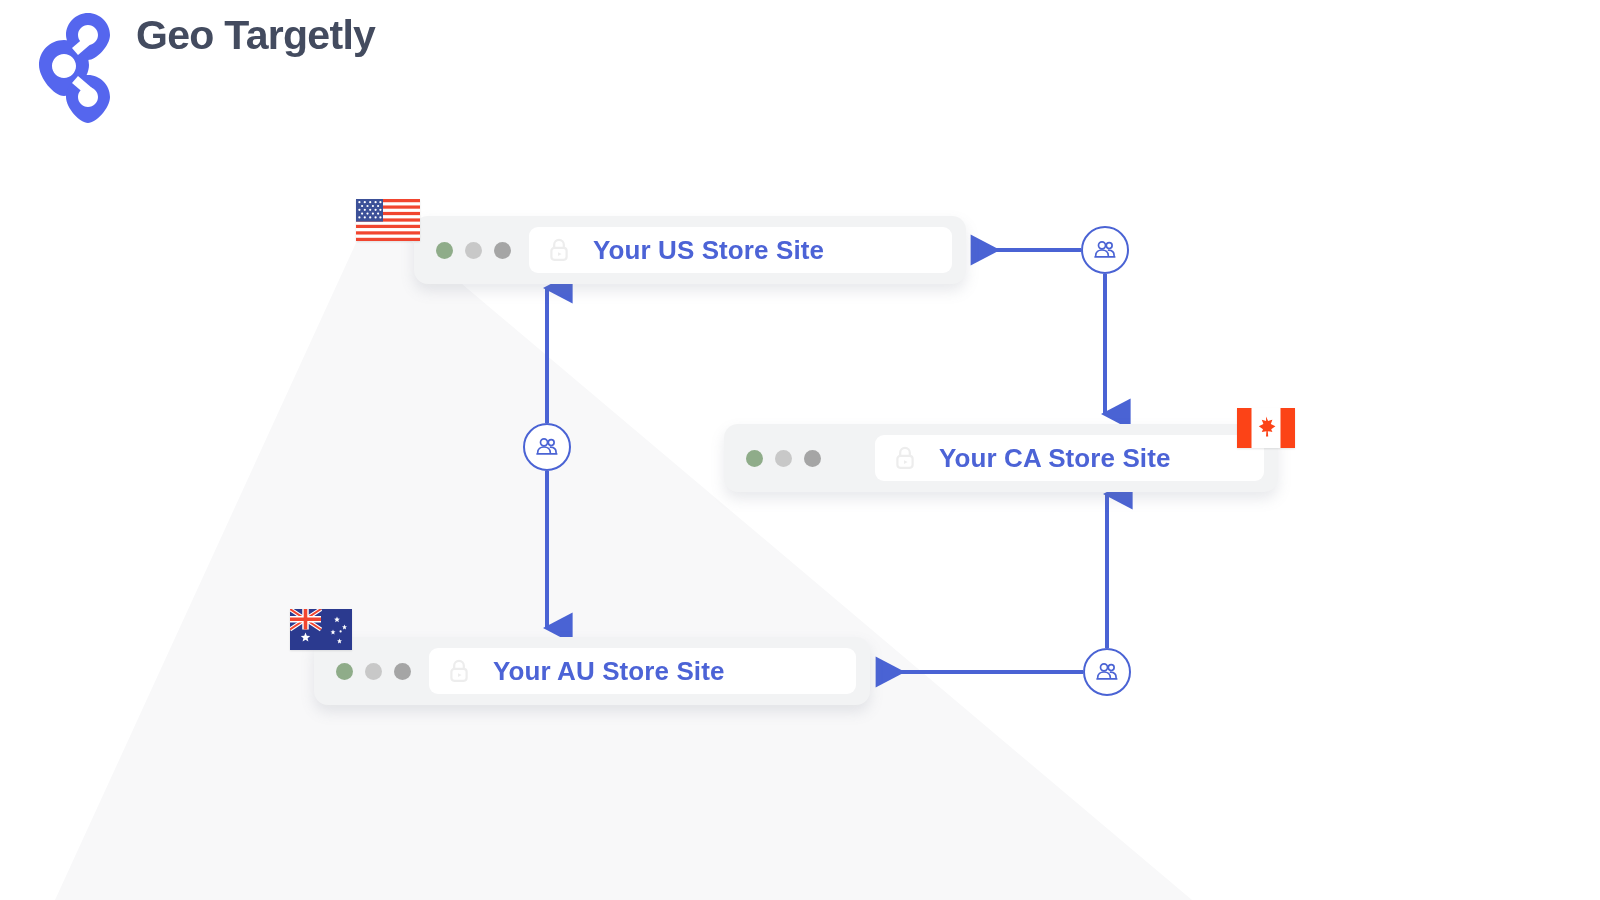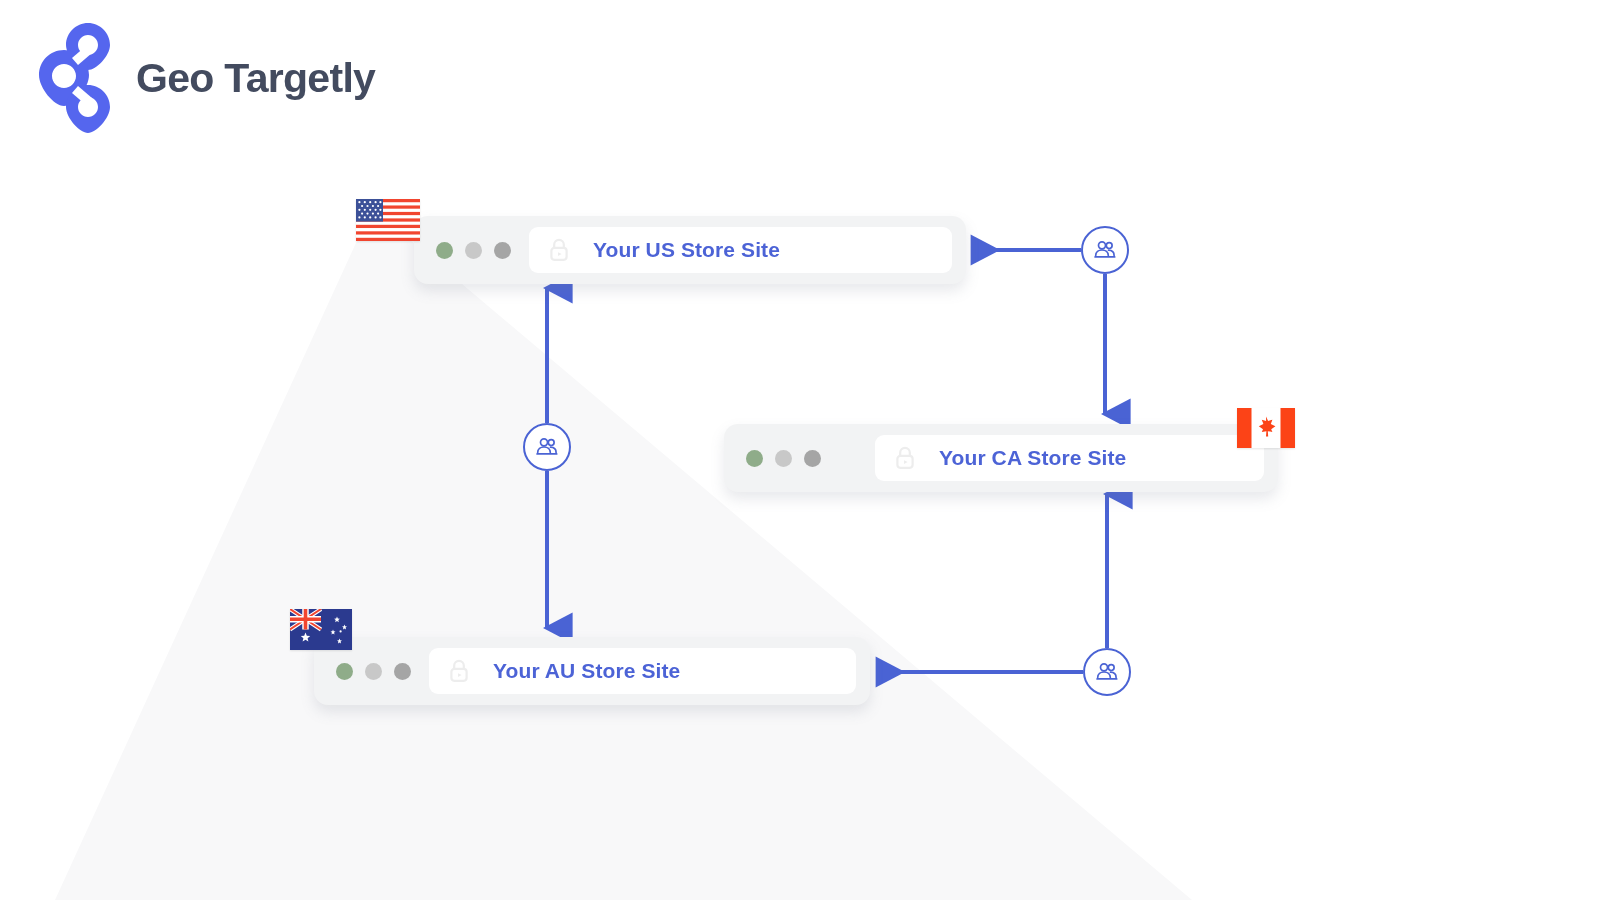--- a/index.html
+++ b/index.html
@@ -29,23 +29,22 @@
     width: 1600px;
     height: 900px;
     z-index: 0;
     pointer-events: none;
   }
 
   
   .logo {
     position: absolute;
     left: 38px;
-    top: 22px;
-    display: flex;
-    align-items: center;
+    top: 12px;
+    display: flex;
     z-index: 6;
   }
   .logo-mark {
     width: 82px;
     height: 112px;
     flex: none;
   }
   .logo-text {
     font-size: 41px;
     font-weight: bold;
@@ -116,21 +115,21 @@
     box-sizing: border-box;
   }
   .lock {
     margin-left: 18px;
     flex: none;
     display: flex;
     align-items: center;
   }
   .site-title {
     margin-left: 22px;
-    font-size: 21px;
+    font-size: 26px;
     font-weight: bold;
     color: #4c63d6;
     letter-spacing: 0.1px;
     white-space: nowrap;
   }
 
   
   .flag {
     position: absolute;
     z-index: 5;

